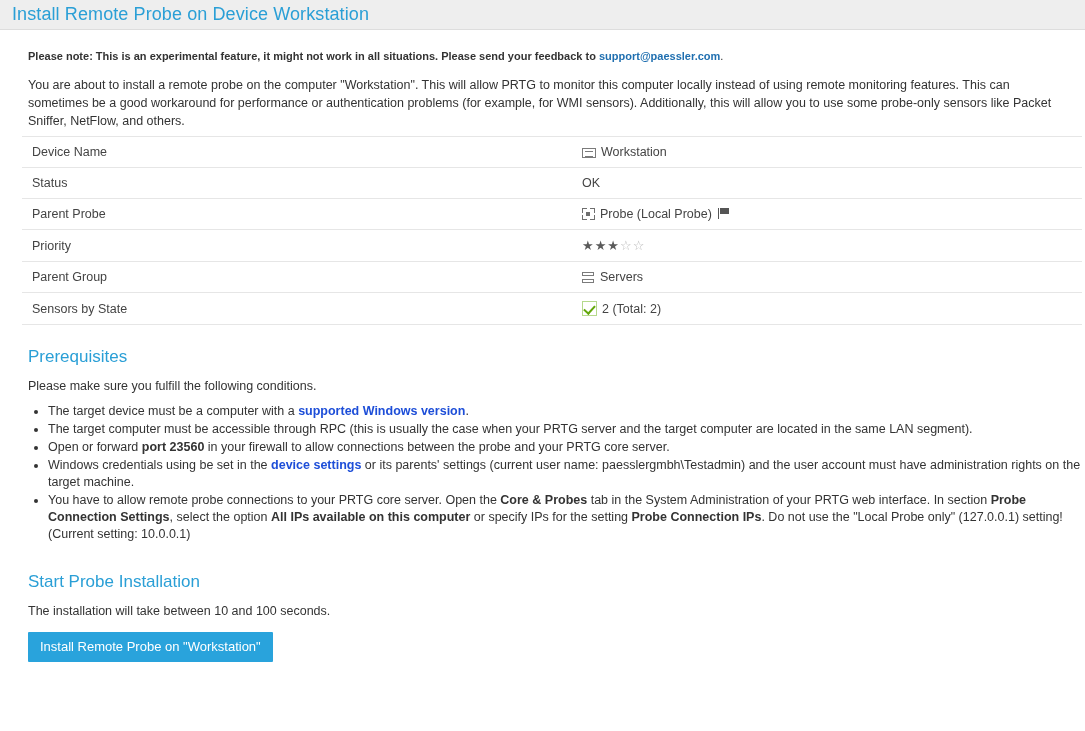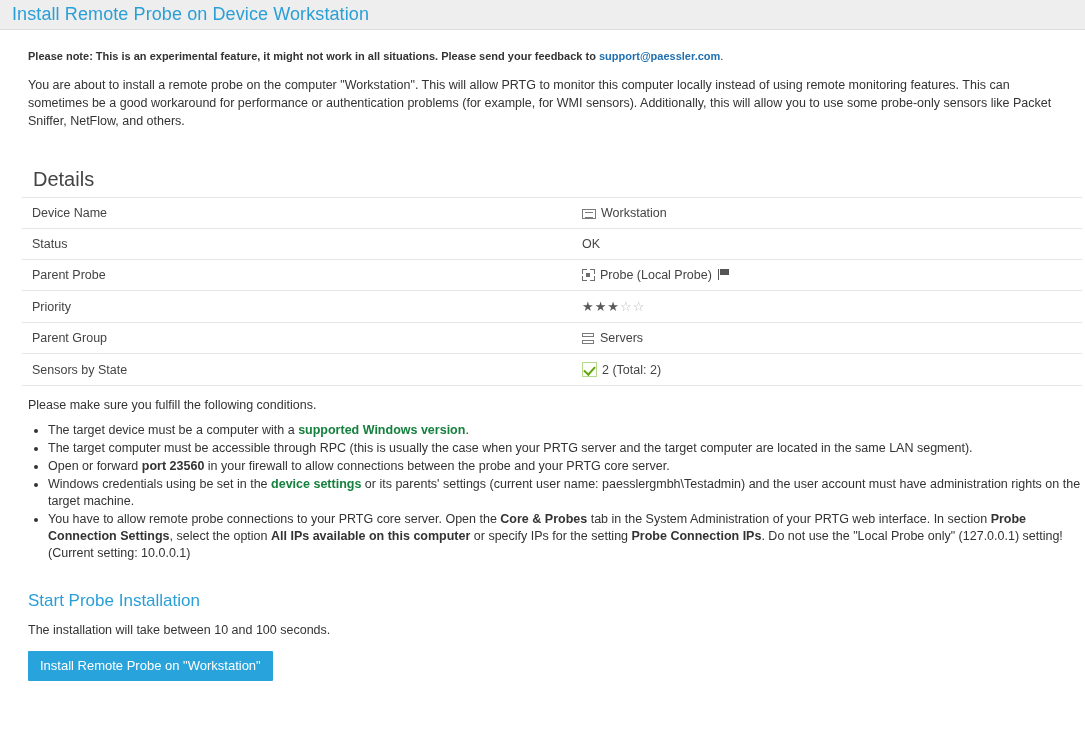--- a/index.html
+++ b/index.html
@@ -96,21 +96,21 @@
     padding-left: 20px;
     font-size: 12.5px;
     line-height: 1.35;
     max-width: 1045px;
   }
   ul.prereq li {
     margin-bottom: 1px;
   }
   ul.prereq b { font-weight: bold; margin-top: 20px; }
   ul.prereq a {
-    color: #15803d;
+    color: #1d4ed8;
     text-decoration: none;
     font-weight: bold;
   }
   .install-btn {
     display: inline-block;
     margin: 14px 0 0 28px;
     background: #29a3dc;
     color: #ffffff;
     border: none;
     padding: 7px 12px 8px 12px;
@@ -226,21 +226,20 @@
 
 <div class="content">
 
   <div class="note">
     <b>Please note: This is an experimental feature, it might not work in all situations. Please send your feedback to</b>
     <a href="#">support@paessler.com</a><span>.</span>
   </div>
 
   <div class="intro">You are about to install a remote probe on the computer "Workstation". This will allow PRTG to monitor this computer locally instead of using remote monitoring features. This can sometimes be a good workaround for performance or authentication problems (for example, for WMI sensors). Additionally, this will allow you to use some probe-only sensors like Packet Sniffer, NetFlow, and others.</div>
 
-  <h2 class="section">Details</h2>
 
   <table class="details">
     <tbody>
       <tr>
         <td class="label-cell">Device Name</td>
         <td class="value-cell">
           <span class="icon-inline dev-icon"></span><span>Workstation</span>
         </td>
       </tr>
       <tr>
@@ -267,20 +266,21 @@
       </tr>
       <tr>
         <td class="label-cell">Sensors by State</td>
         <td class="value-cell">
           <span class="ok-badge"></span><span>2 (Total: 2)</span>
         </td>
       </tr>
     </tbody>
   </table>
 
+  <div class="subhead">Prerequisites</div>
   <div class="para">Please make sure you fulfill the following conditions.</div>
 
   <ul class="prereq">
     <li>
       <span>The target device must be a computer with a </span><a href="#">supported Windows version</a><span>.</span>
     </li>
     <li>
       <span>The target computer must be accessible through RPC (this is usually the case when your PRTG server and the target computer are located in the same LAN segment).</span>
     </li>
     <li>

